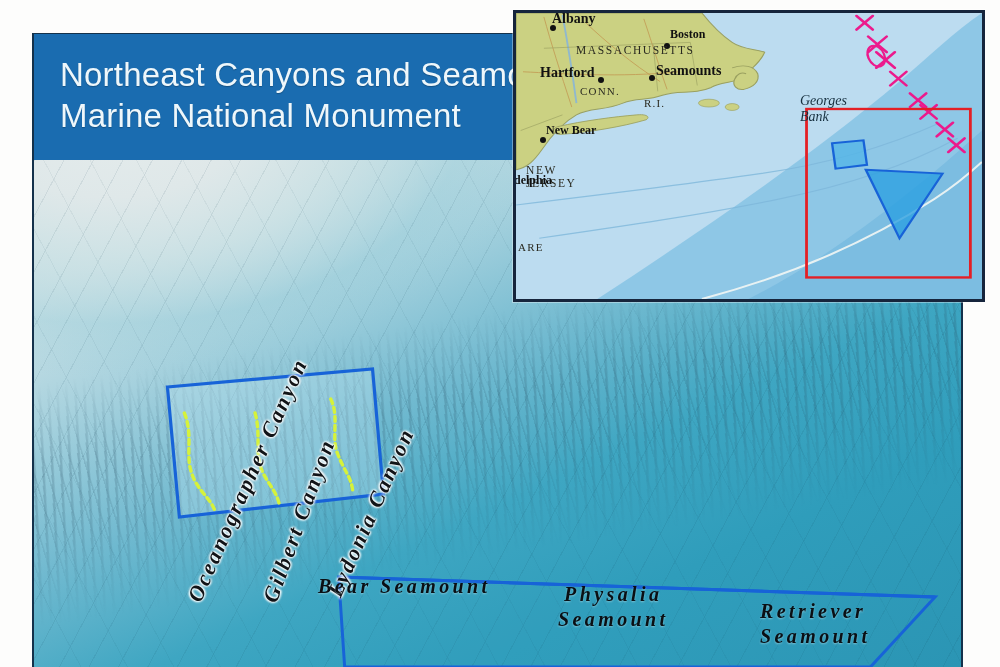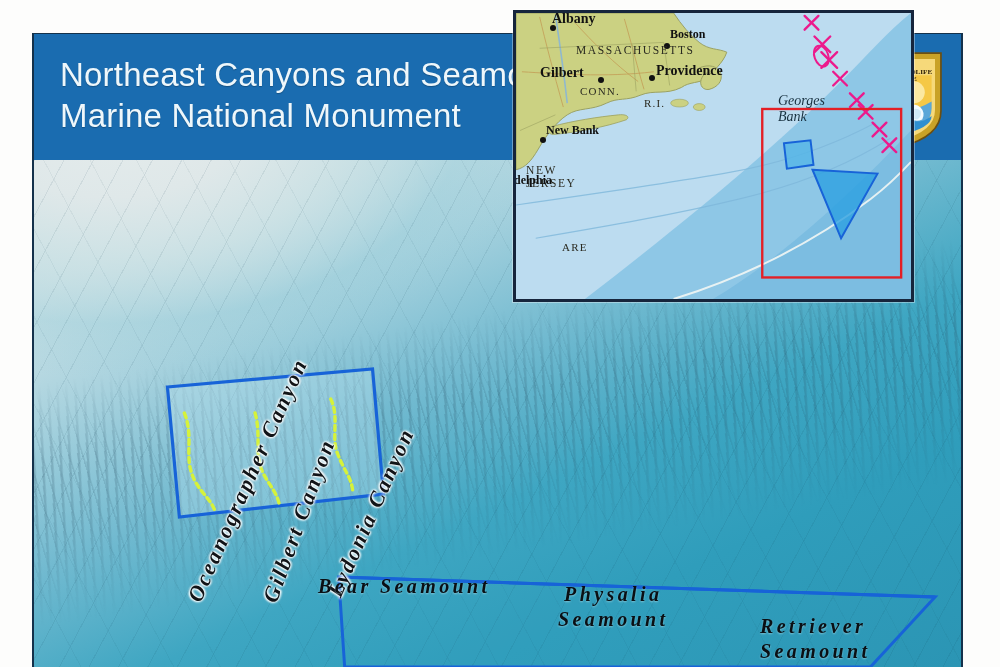--- a/index.html
+++ b/index.html
@@ -105,42 +105,42 @@
     font-weight:bold;font-style:italic;
     font-size:20px;line-height:25px;
     letter-spacing:3.4px;
     color:#0a0f14;
     white-space:pre-line;
     text-shadow:0 1px 2px rgba(190,225,235,.55);
     pointer-events:none;
   }
   #lbl-bear{left:318px;top:574px;}
   #lbl-physalia{left:558px;top:582px;text-align:center;}
-  #lbl-retriever{left:760px;top:614px;}
+  #lbl-retriever{left:760px;top:599px;}
 
   
   #inset{
-    position:absolute;left:513px;top:10px;width:401px;height:292px;
+    position:absolute;left:513px;top:10px;width:472px;height:292px;
     border:3px solid #16253c;
     box-sizing:border-box;
     background:#f9a8d4;
     overflow:hidden;
     box-shadow:0 0 0 1px rgba(255,255,255,.35);
   }
   #inset-svg{position:absolute;inset:0;width:100%;height:100%;}
   .inset-city{
     position:absolute;
     font-family:"Liberation Serif", serif;
     color:#111;white-space:nowrap;pointer-events:none;
   }
   .city-major{font-size:12px;font-weight:bold;}
   .city-mid{font-size:14px;font-weight:bold;}
   .state-name{font-size:11.5px;letter-spacing:1.6px;color:#2a2a20;margin-top:13px;}
   .state-small{font-size:11px;letter-spacing:1.2px;color:#2a2a20;}
-  .bank-name{font-size:14px;font-style:italic;color:#17303f;line-height:16px;white-space:pre-line;}
+  .bank-name{font-size:14px;font-style:italic;color:#17303f;line-height:16px;white-space:pre-line;margin-left:22px;}
   .city-dot{position:absolute;width:6px;height:6px;border-radius:50%;background:#111;}
 </style>
 </head>
 <body>
 
 <div id="stage">
 
   <div id="header">
 
     <div id="title">Northeast Canyons and Seamounts
@@ -305,35 +305,35 @@
     </svg>
 
     <div class="inset-city city-mid" style="left:36px;top:-2px;">Albany</div>
     <span class="city-dot" style="left:34px;top:12px;"></span>
 
     <div class="inset-city city-major" style="left:154px;top:14px;">Boston</div>
     <span class="city-dot" style="left:148px;top:30px;"></span>
 
     <div class="inset-city state-name" style="left:60px;top:18px;">MASSACHUSETTS</div>
 
-    <div class="inset-city city-mid" style="left:24px;top:52px;">Gilbert</div>
+    <div class="inset-city city-mid" style="left:24px;top:52px;">Hartford</div>
     <span class="city-dot" style="left:82px;top:64px;"></span>
 
-    <div class="inset-city city-mid" style="left:140px;top:50px;">Providence</div>
+    <div class="inset-city city-mid" style="left:140px;top:50px;">Seamounts</div>
     <span class="city-dot" style="left:133px;top:62px;"></span>
 
     <div class="inset-city state-small" style="left:64px;top:72px;">CONN.</div>
     <div class="inset-city state-small" style="left:128px;top:84px;">R.I.</div>
 
-    <div class="inset-city city-major" style="left:30px;top:110px;">New Bank</div>
+    <div class="inset-city city-major" style="left:30px;top:110px;">New Bear</div>
     <span class="city-dot" style="left:24px;top:124px;"></span>
 
     <div class="inset-city state-name" style="left:10px;top:138px;white-space:pre-line;line-height:13px;">NEW
 JERSEY</div>
 
     <div class="inset-city city-major" style="left:-8px;top:160px;">adelphia</div>
-    <div class="inset-city state-small" style="left:2px;top:228px;margin-left:44px;">ARE</div>
+    <div class="inset-city state-small" style="left:2px;top:228px;">ARE</div>
 
     <div class="inset-city bank-name" style="left:262px;top:80px;">Georges
 Bank</div>
   </div>
 
 </div>
 
 </body></html>

